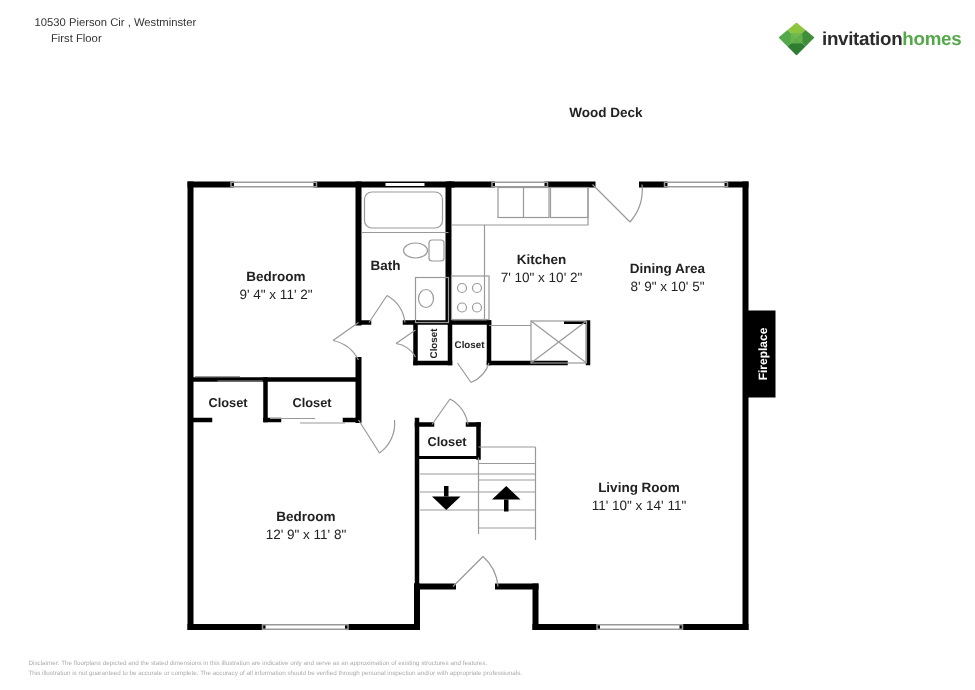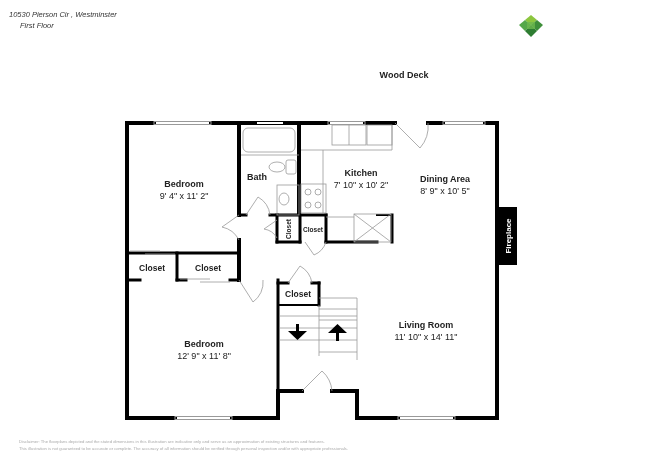--- a/index.html
+++ b/index.html
@@ -1,17 +1,17 @@
 <!DOCTYPE html>
 <html><head>
 <meta charset="utf-8">
 <style>
   html, body { margin:0; padding:0; background:#ffffff; }
   body { width:650px; height:460px; position:relative; overflow:hidden; font-family:"Liberation Sans", sans-serif; }
-  .hdr { position:absolute; left:9px; font-size:7.5px; color:#333;font-style:italic; }
+  .hdr { position:absolute; left:23px; font-size:7.5px; color:#333; }
   .logo { position:absolute; left:519px; top:15px; display:flex; align-items:center; }
   .logo-text { font-size:12.5px; font-weight:bold; margin-left:5px; letter-spacing:-0.2px; }
   .logo-a { color:#2b2b2b; }
   .logo-b { color:#55a84a; }
   .disclaimer { position:absolute; left:19px; font-size:4.2px; color:#aaa; white-space:nowrap; }
   svg { position:absolute; left:0; top:0; }
   .lbl { font-family:"Liberation Sans", sans-serif; fill:#222; }
   .b { font-weight:bold; }
 </style>
 </head>
@@ -21,20 +21,21 @@
 <div class="hdr" style="top:21px;padding-left:11px;">First Floor</div>
 
 <div class="logo">
   <svg width="24" height="22" viewBox="0 0 24 22" style="position:static;">
     <polygon points="12,0 18,5 12,10 6,5" fill="#8cc63f"></polygon>
     <polygon points="6,5 12,10 6,16 0,10" fill="#55a84a"></polygon>
     <polygon points="18,5 24,10 18,16 12,10" fill="#3f8f3a"></polygon>
     <polygon points="12,10 18,16 12,22 6,16" fill="#2e7d32"></polygon>
     <polygon points="8,7 16,7 16,14 8,14" fill="#6db84d" opacity="0.8"></polygon>
   </svg>
+  <span class="logo-text"><span class="logo-a">invitation</span><span class="logo-b">homes</span></span>
 </div>
 
 <svg width="650" height="460" viewBox="0 0 650 460">
 
   <text x="404" y="78" text-anchor="middle" class="lbl b" font-size="9">Wood Deck</text>
 
   <g stroke="#000" stroke-linecap="square" fill="none">
 
     <line x1="127" y1="123" x2="154" y2="123" stroke-width="4"></line>
     <line x1="211" y1="123" x2="301" y2="123" stroke-width="4"></line>

